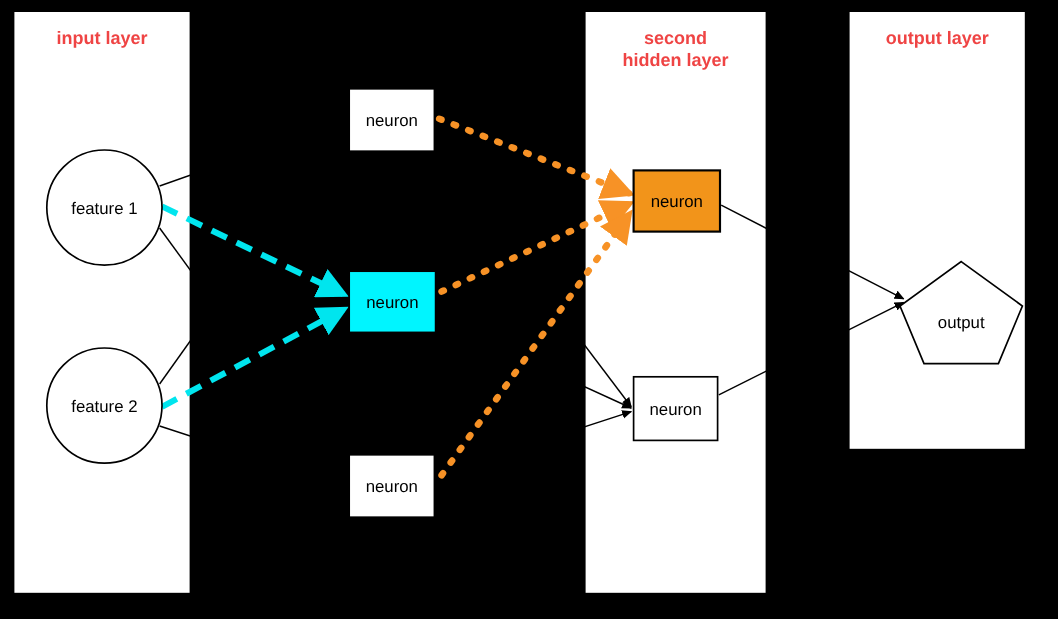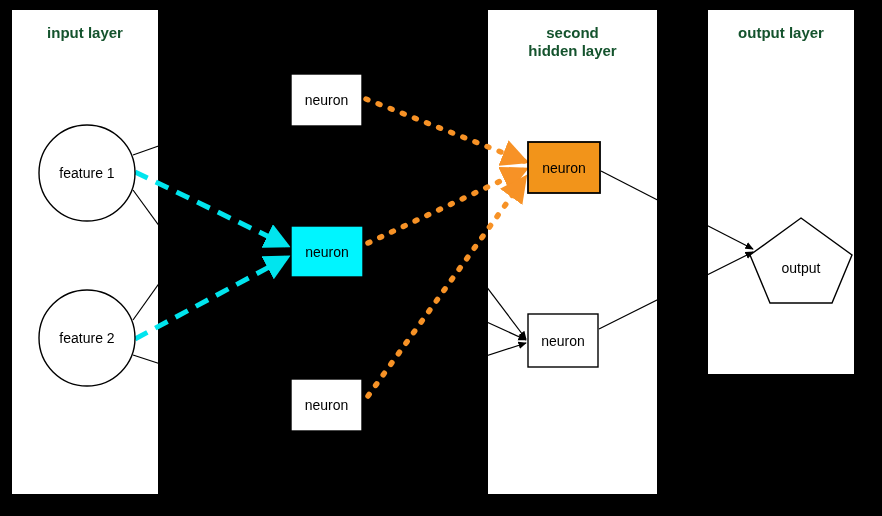--- a/index.html
+++ b/index.html
@@ -1,40 +1,40 @@
 <!DOCTYPE html>
 <html><head>
 <meta charset="utf-8">
 <style>
   html,body{margin:0;padding:0;background:#000;}
   #stage{position:relative;width:882px;height:516px;background:#000;overflow:hidden;
          font-family:"Liberation Sans", sans-serif;}
   .panel{position:absolute;background:#ffffff;}
   .panel-title{position:absolute;width:100%;text-align:center;font-weight:bold;
-               font-size:15px;color:#14532d;line-height:1.22;left:0;}
+               font-size:15px;color:#ef4444;line-height:1.22;left:0;}
   svg.layer{position:absolute;left:0;top:0;width:882px;height:516px;overflow:visible;}
   .nodelabel{font-family:"Liberation Sans", sans-serif;font-size:14px;fill:#000;}
   .edge{stroke:#000;stroke-width:1.2;fill:none;}
   .cyanedge{stroke:#00e5ee;stroke-width:5;fill:none;stroke-dasharray:14 9;stroke-linecap:butt;}
   .orangeedge{stroke:#f79226;stroke-width:5.5;fill:none;stroke-dasharray:2 11;stroke-linecap:round;}
   .shape{fill:#ffffff;stroke:#000;stroke-width:1.4;}
   .shape.cyan{fill:#00f5ff;}
   .shape.orange{fill:#f2941a;stroke-width:1.8;}
 </style>
 </head>
 <body>
 
 <div id="stage">
 
   <div class="panel" style="left:12px;top:10px;width:146px;height:484px;">
     <div class="panel-title" style="top:14px;">input layer</div>
   </div>
 
 
-  <div class="panel" style="left:488px;top:10px;width:169px;height:484px;">
+  <div class="panel" style="left:488px;top:10px;width:150px;height:484px;">
     <div class="panel-title" style="top:14px;white-space:pre-line;">second
 hidden layer</div>
   </div>
 
   <div class="panel" style="left:708px;top:10px;width:146px;height:364px;">
     <div class="panel-title" style="top:14px;">output layer</div>
   </div>
 
   <svg class="layer" viewBox="0 0 882 516">
     <defs>

